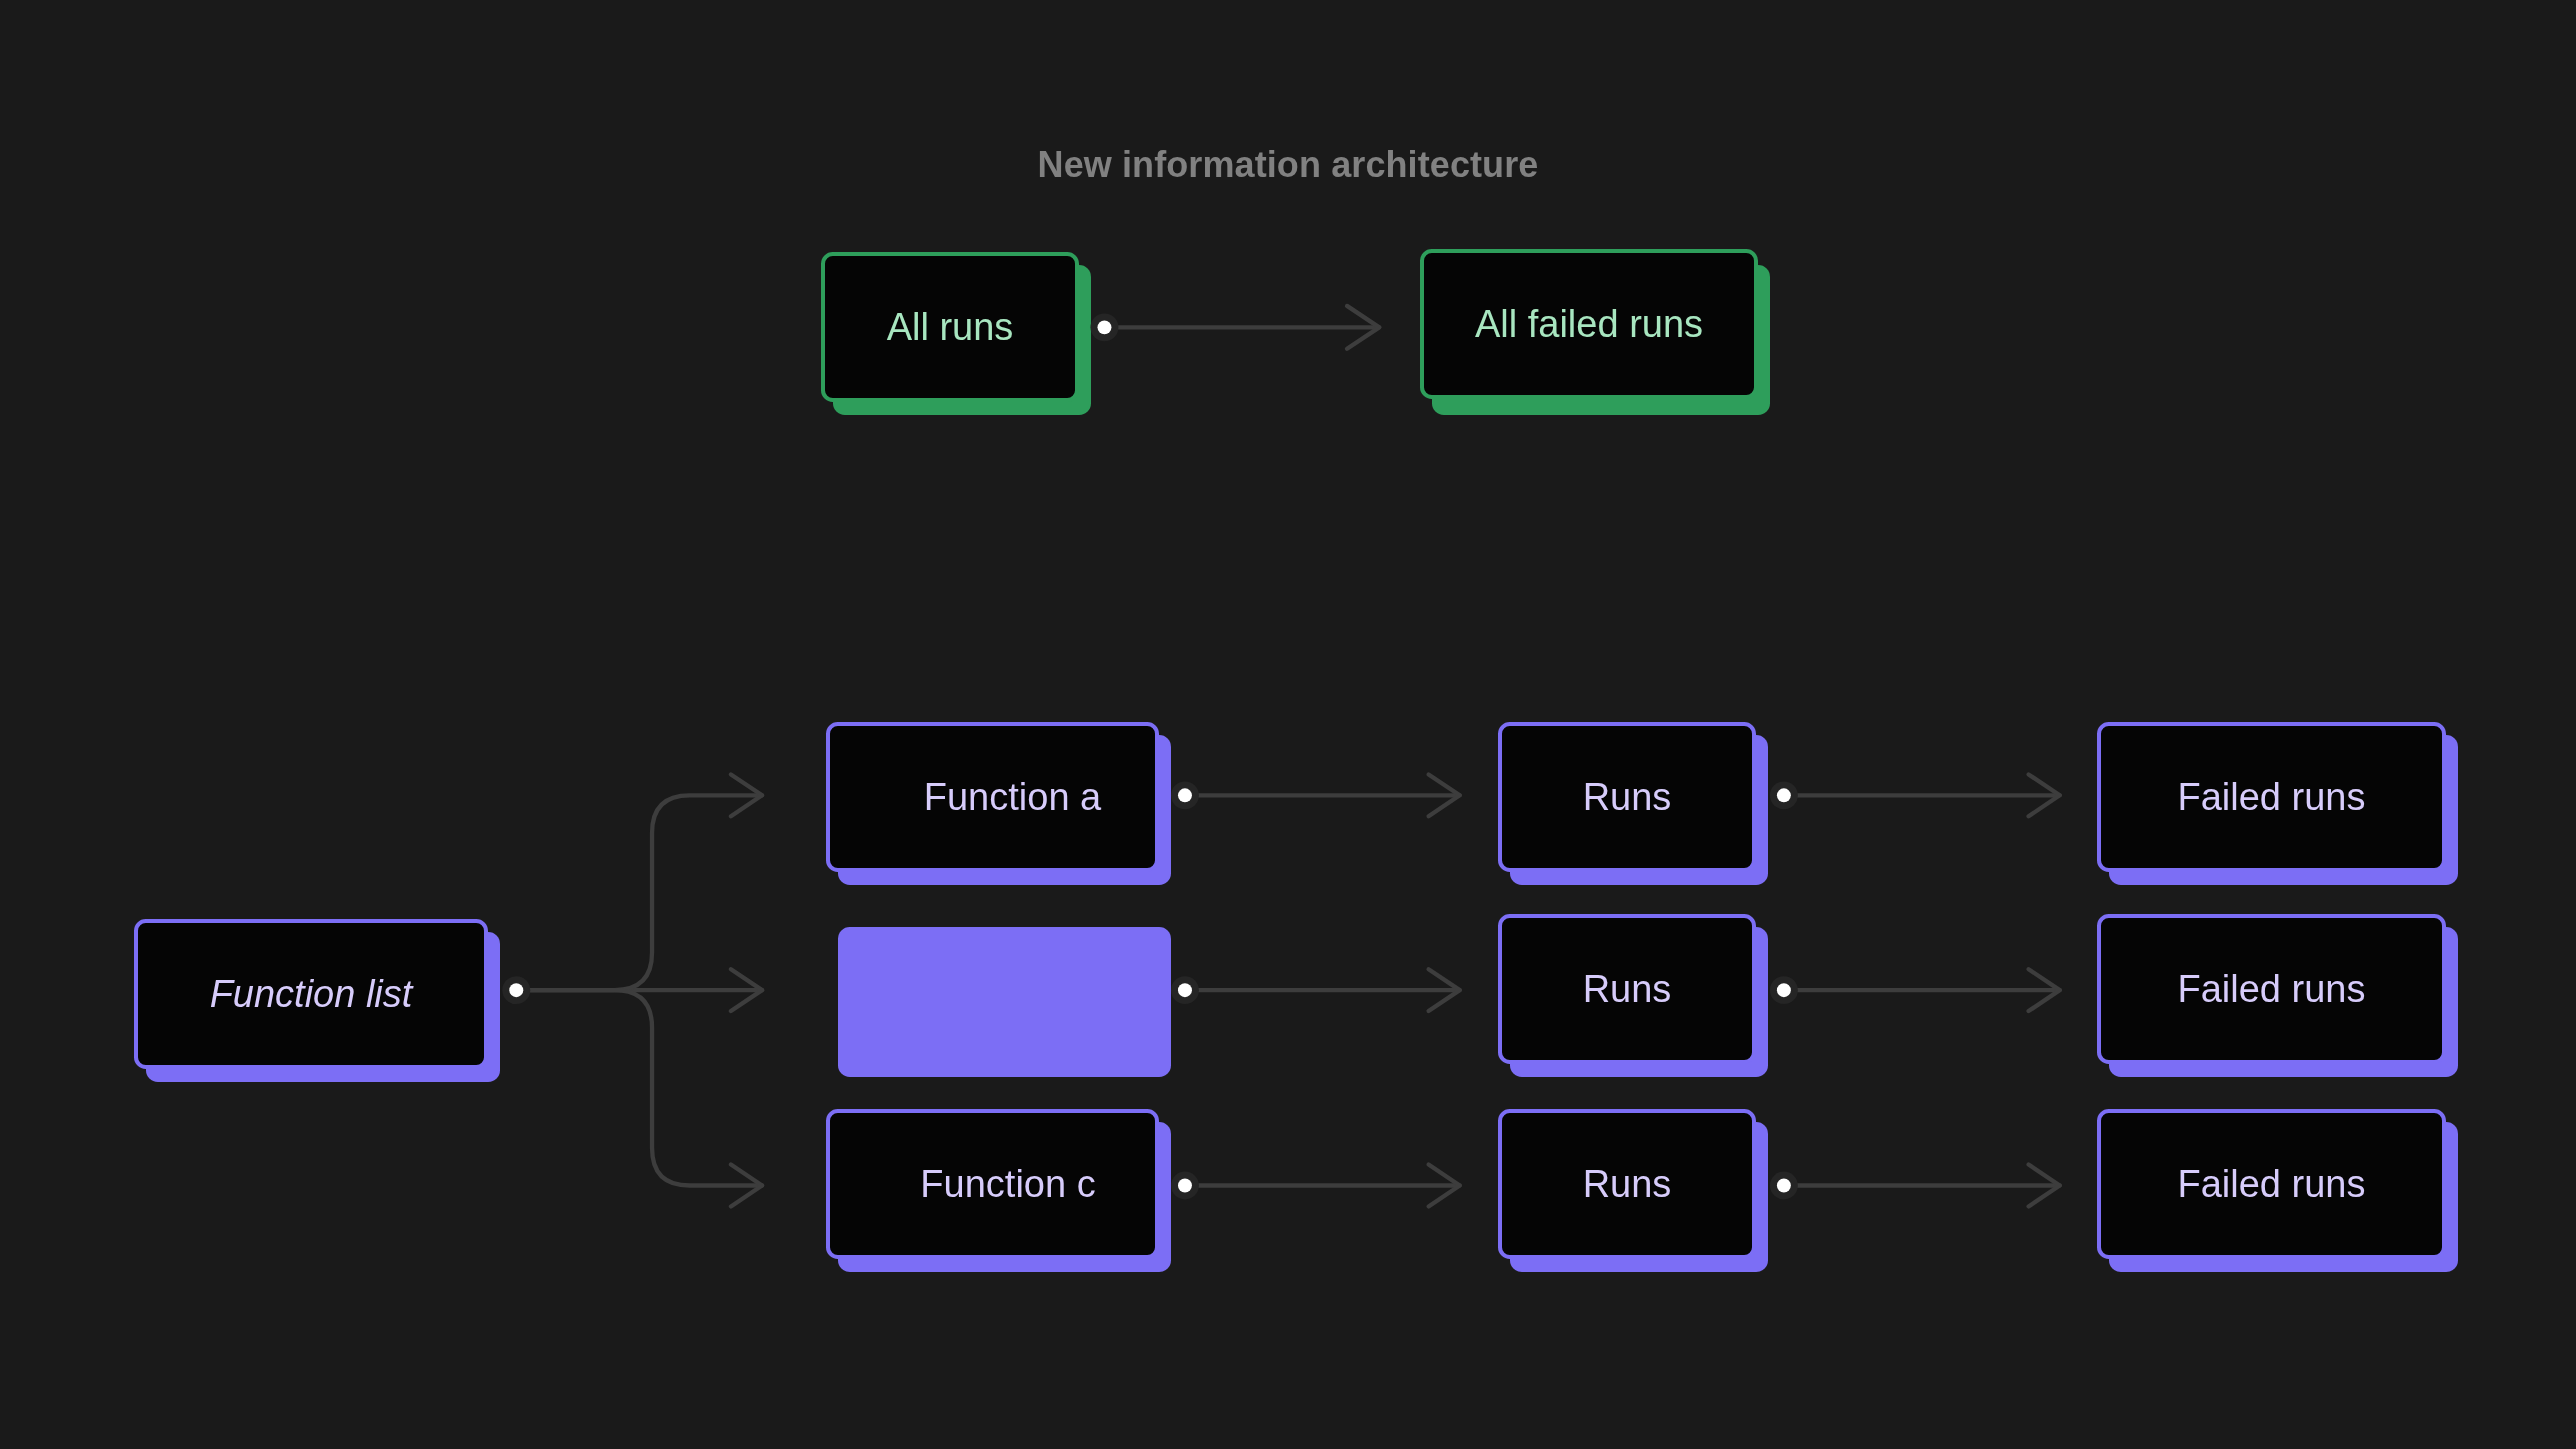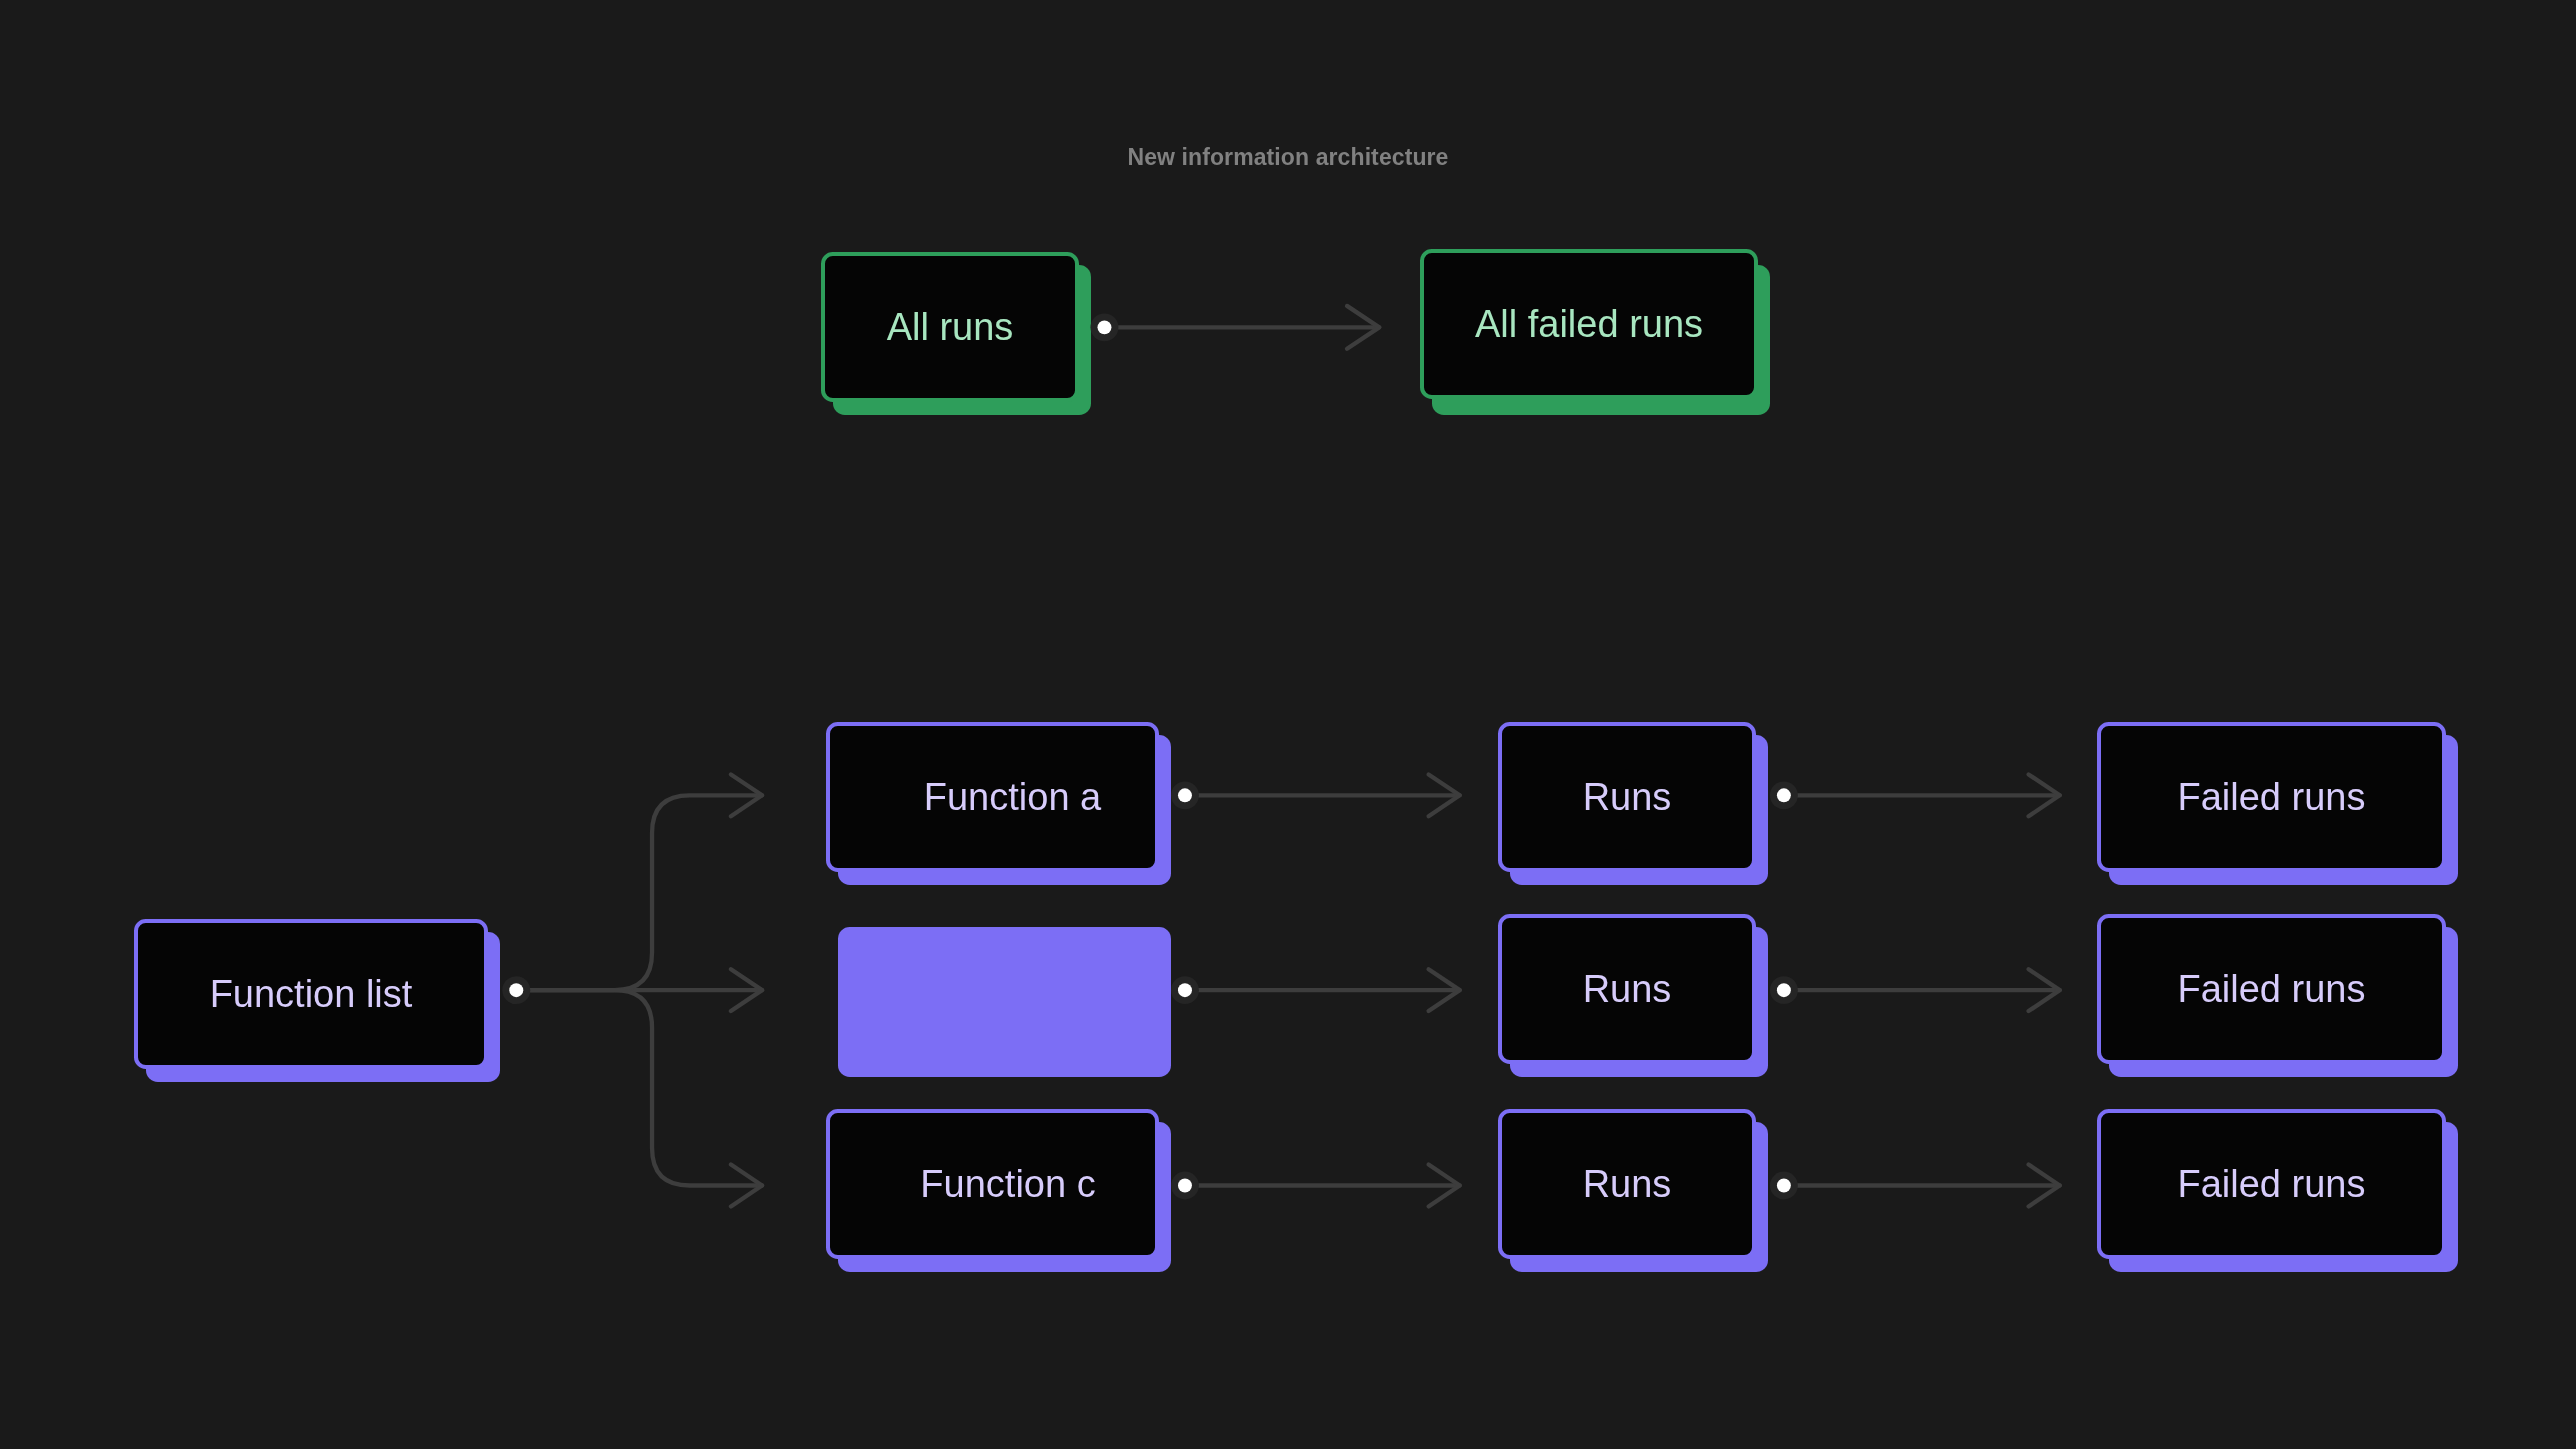--- a/index.html
+++ b/index.html
@@ -14,21 +14,21 @@
     background: #1a1a1a;
     overflow: hidden;
     font-family: "Liberation Sans", sans-serif;
   }
 
   
   .section-title {
     position: absolute;
     text-align: center;
     color: #818181;
-    font-size: 23px;
+    font-size: 36px;
     font-weight: 700;
     letter-spacing: 0.1px;
     white-space: nowrap;
   }
 
   
   .node {
     position: absolute;
     box-sizing: border-box;
     background: #050505;
@@ -98,21 +98,21 @@
     <span class="node-label">All runs</span>
   </div>
 
   <div class="node-shadow shadow green" style="left:1432px; top:265px; width:338px; height:150px;"></div>
   <div class="node green" style="left:1420px; top:249px; width:338px; height:150px;">
     <span class="node-label">All failed runs</span>
   </div>
 
 
   <div class="node-shadow shadow purple" style="left:146px; top:932px; width:354px; height:150px;"></div>
-  <div class="node purple" style="left:134px; top:919px; width:354px; height:150px;">
+  <div class="node purple" style="left:134px; top:919px; width:354px; height:150px;font-style:italic;">
     <span class="node-label">Function list</span>
   </div>
 
   <div class="node-shadow shadow purple" style="left:838px; top:735px; width:333px; height:150px;"></div>
   <div class="node purple" style="left:826px; top:722px; width:333px; height:150px;padding-left:40px;">
     <span class="node-label">Function a</span>
   </div>
 
   <div class="node-shadow shadow purple" style="left:1510px; top:735px; width:258px; height:150px;"></div>
   <div class="node purple" style="left:1498px; top:722px; width:258px; height:150px;">

